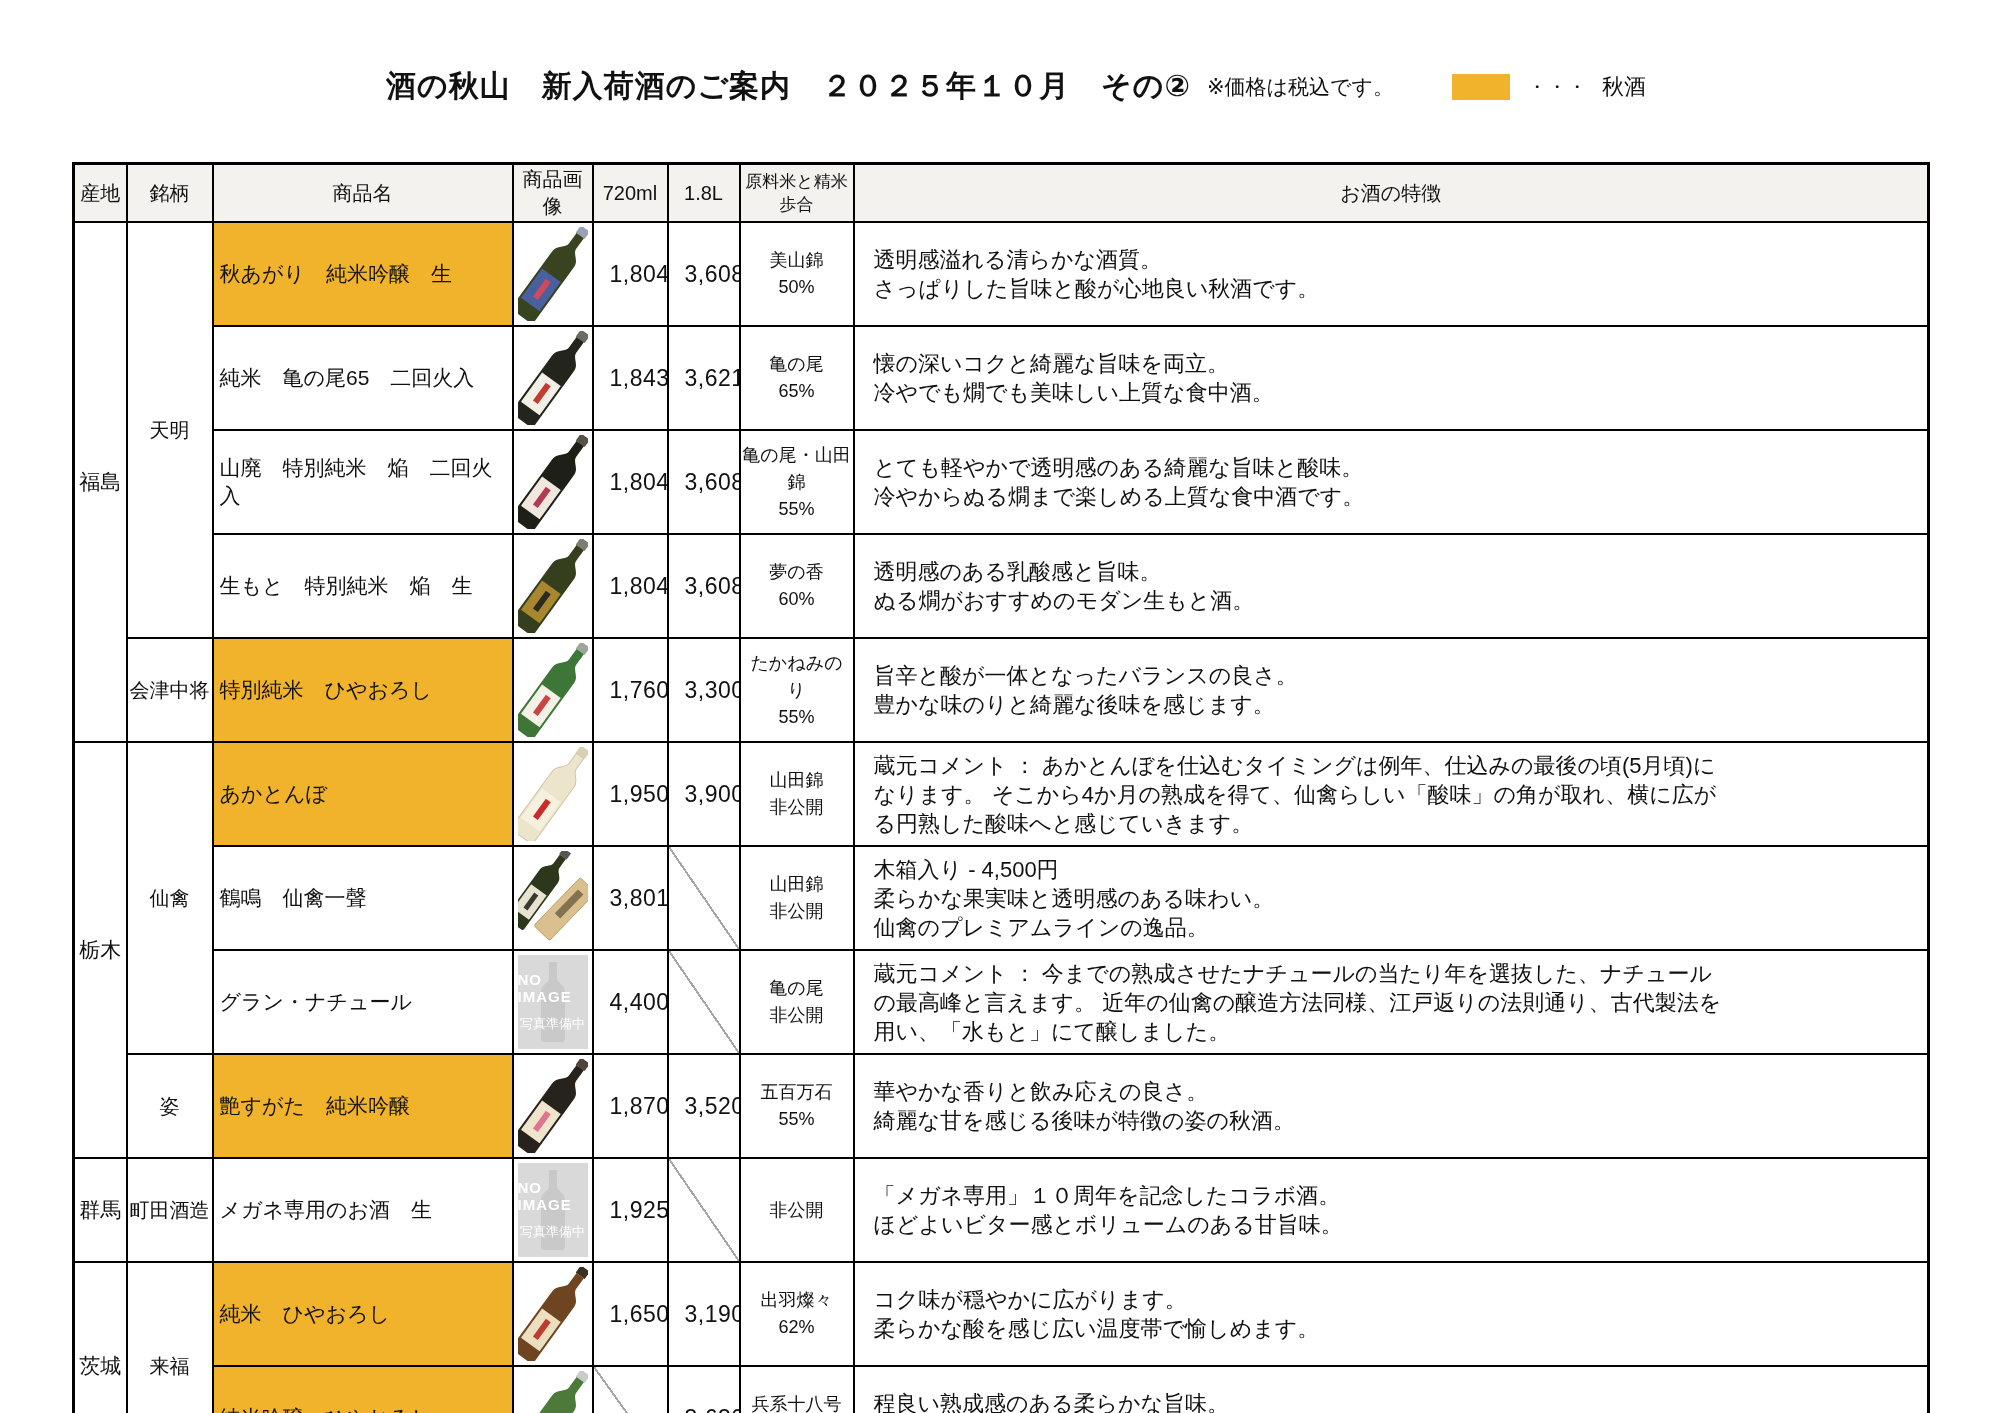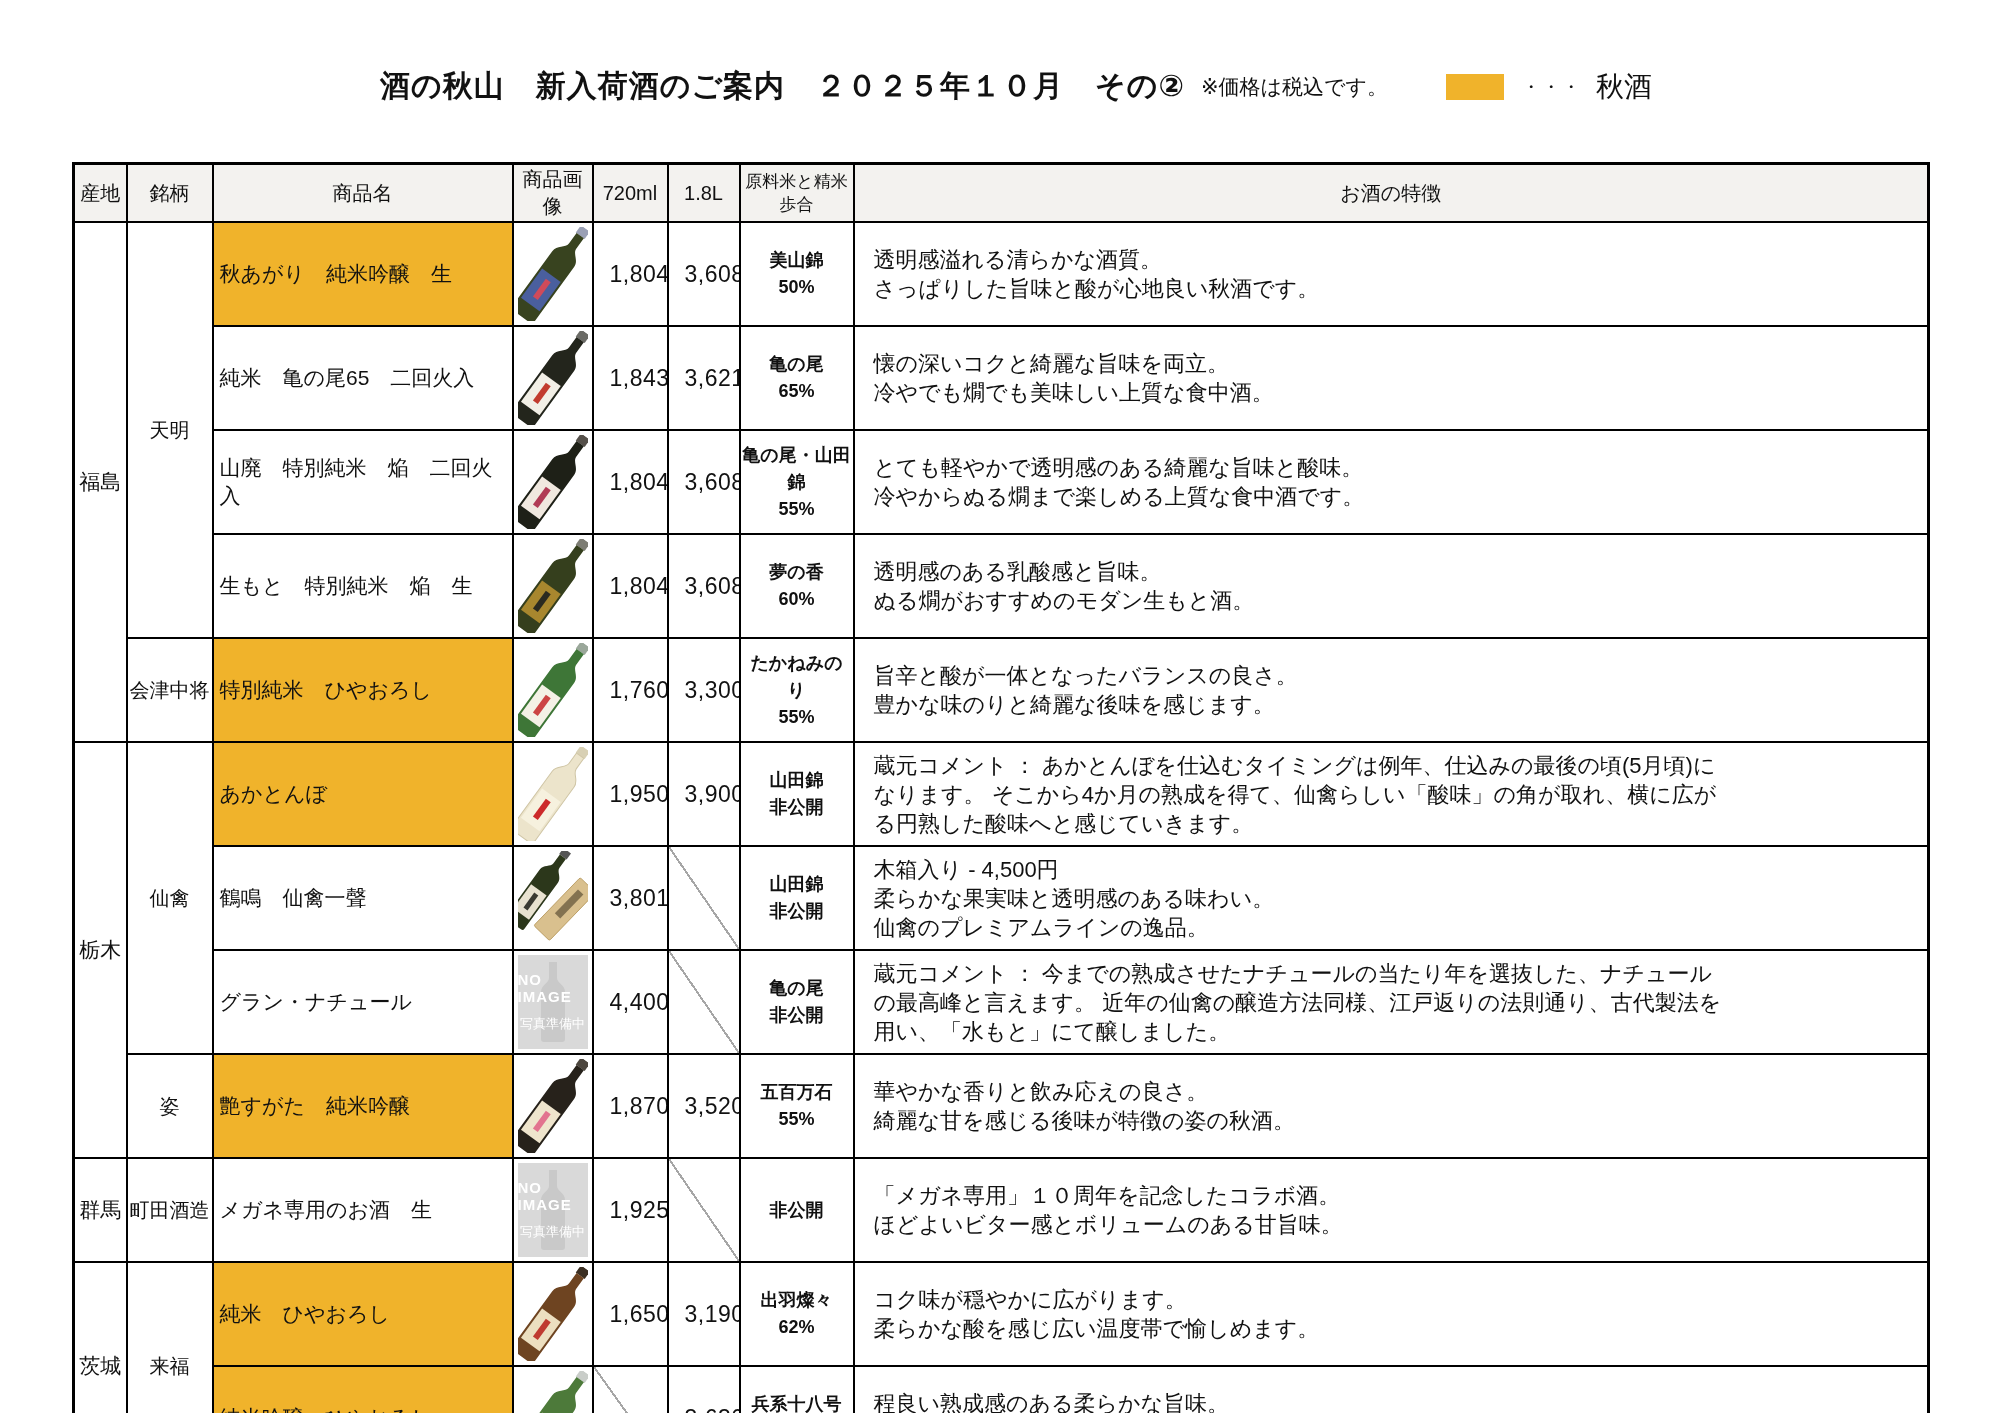--- a/index.html
+++ b/index.html
@@ -4,39 +4,39 @@
 <style>
   html,body{margin:0;padding:0;background:#ffffff;}
   body{width:2000px;height:1413px;font-family:"Liberation Sans","DejaVu Sans",sans-serif;color:#111;}
   .page{position:relative;width:2000px;height:1413px;background:#fff;overflow:hidden;}
 
   .title-bar{position:absolute;top:66px;left:0;width:100%;display:flex;justify-content:center;align-items:center;padding-left:16px;}
   .page-title{font-size:30px;font-weight:bold;margin:0;letter-spacing:1px;white-space:nowrap;}
   .tax-note{font-size:21px;margin-left:16px;white-space:nowrap;}
   .legend-swatch{display:inline-block;width:58px;height:26px;margin-left:58px;}
   .legend-dots{font-size:18px;margin-left:18px;letter-spacing:2px;}
-  .legend-label{font-size:28px;margin-left:14px;}
+  .legend-label{font-size:22px;margin-left:14px;}
 
   table.sake{position:absolute;left:72px;top:162px;width:1858px;border-collapse:collapse;table-layout:fixed;border:3px solid #000;}
   table.sake th,table.sake td{border:2px solid #000;overflow:hidden;}
   thead tr{height:58px;}
   tbody tr{height:94px;}
   thead th{background:#f3f2ef;font-weight:normal;font-size:20px;text-align:center;}
   th.h-rice{font-size:17px;}
   td{background:#fff;vertical-align:middle;}
   .c-region,.c-brand{text-align:center;font-size:21px;}
   .c-brand{font-size:20px;}
   .c-name{font-size:21px;text-align:left;padding:0 16px 0 6px;}
   .hl{background:#F0B32B;}
   .c-img{padding:4px;text-align:left;}
   .img-box{width:100%;height:94px;display:flex;align-items:center;justify-content:center;overflow:hidden;}
   .bottle-rot{transform:rotate(36deg);}
   .c-price{text-align:center;font-size:23px;letter-spacing:0.5px;padding-left:16px;}
   td.slash{background:linear-gradient(to top right,#fff calc(50% - 1px),#a6a6a6 calc(50% - 1px),#a6a6a6 calc(50% + 1px),#fff calc(50% + 1px));}
-  .c-rice{text-align:center;font-size:18px;line-height:27px;font-weight:bold;}
+  .c-rice{text-align:center;font-size:18px;line-height:27px;}
   .c-feat{font-size:22px;line-height:29px;text-align:left;padding:4px 19px;}
   .c-feat .line{max-width:860px;}
   .noimage{position:relative;width:100%;height:94px;background:#d9d9d9;display:flex;flex-direction:column;align-items:center;justify-content:center;color:#fff;}
   .noimage svg{position:absolute;left:50%;top:50%;transform:translate(-50%,-50%);}
   .ni-t{position:relative;font-weight:bold;font-size:15px;letter-spacing:1px;}
   .ni-s{position:relative;font-size:13px;margin-top:10px;}
 </style>
 </head>
 <body>
 

